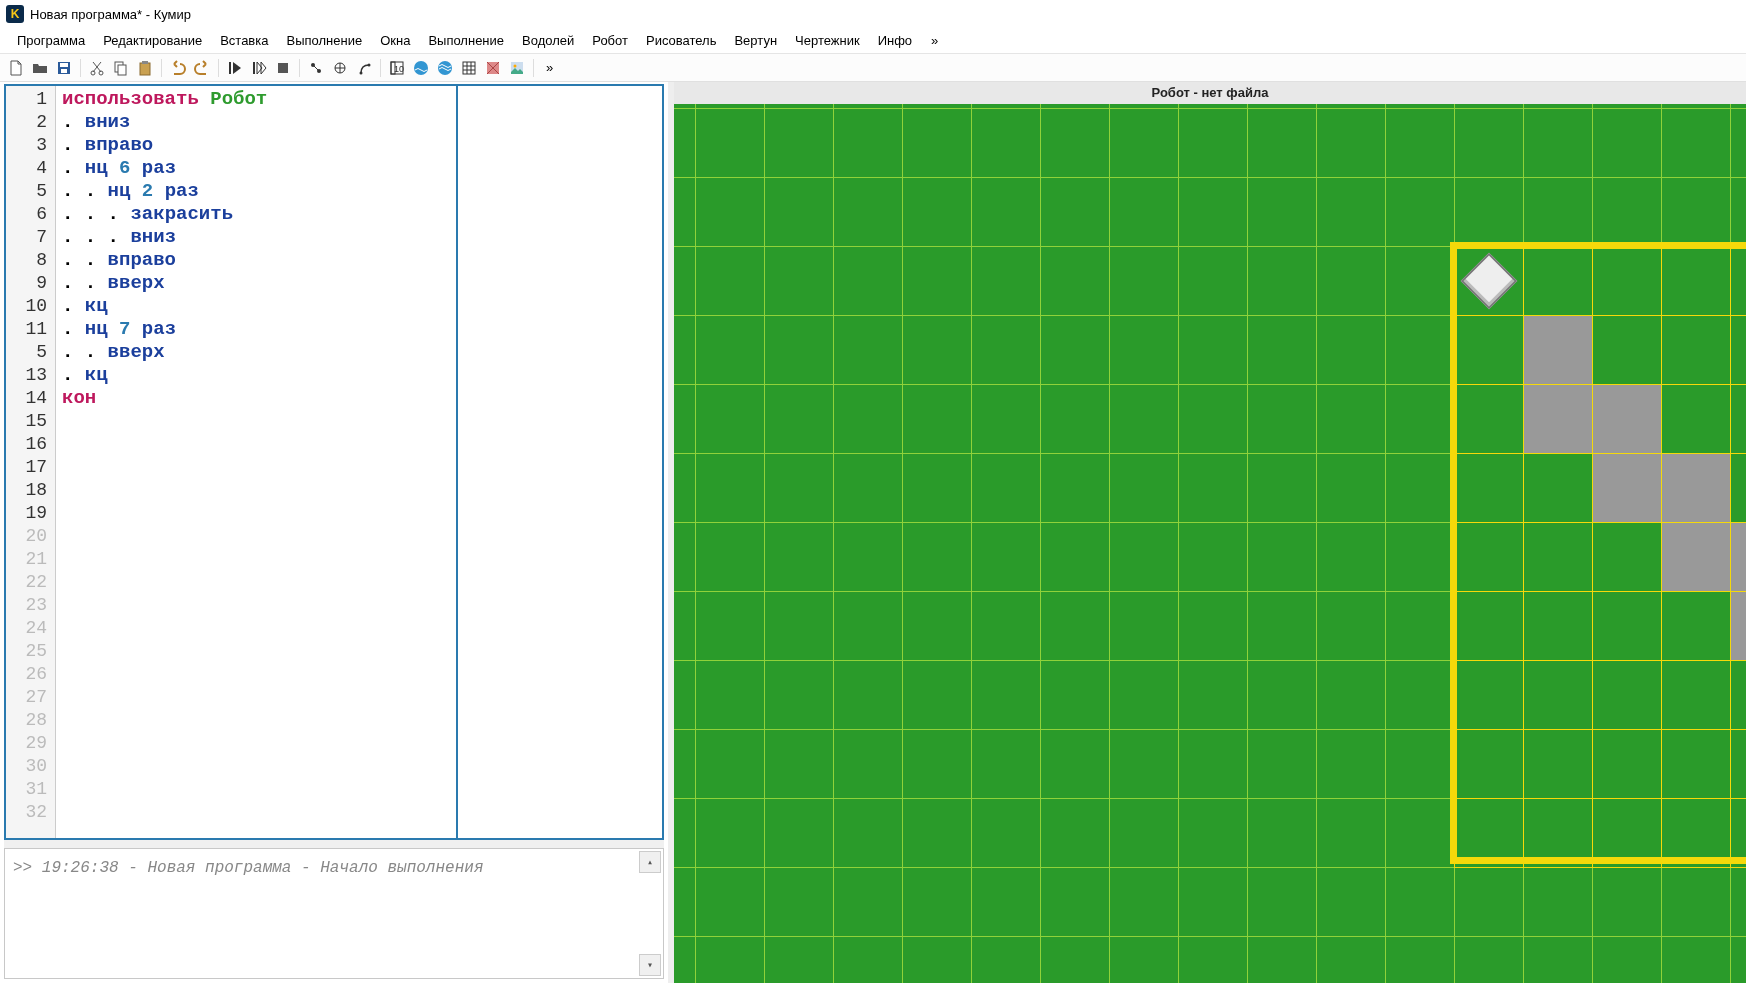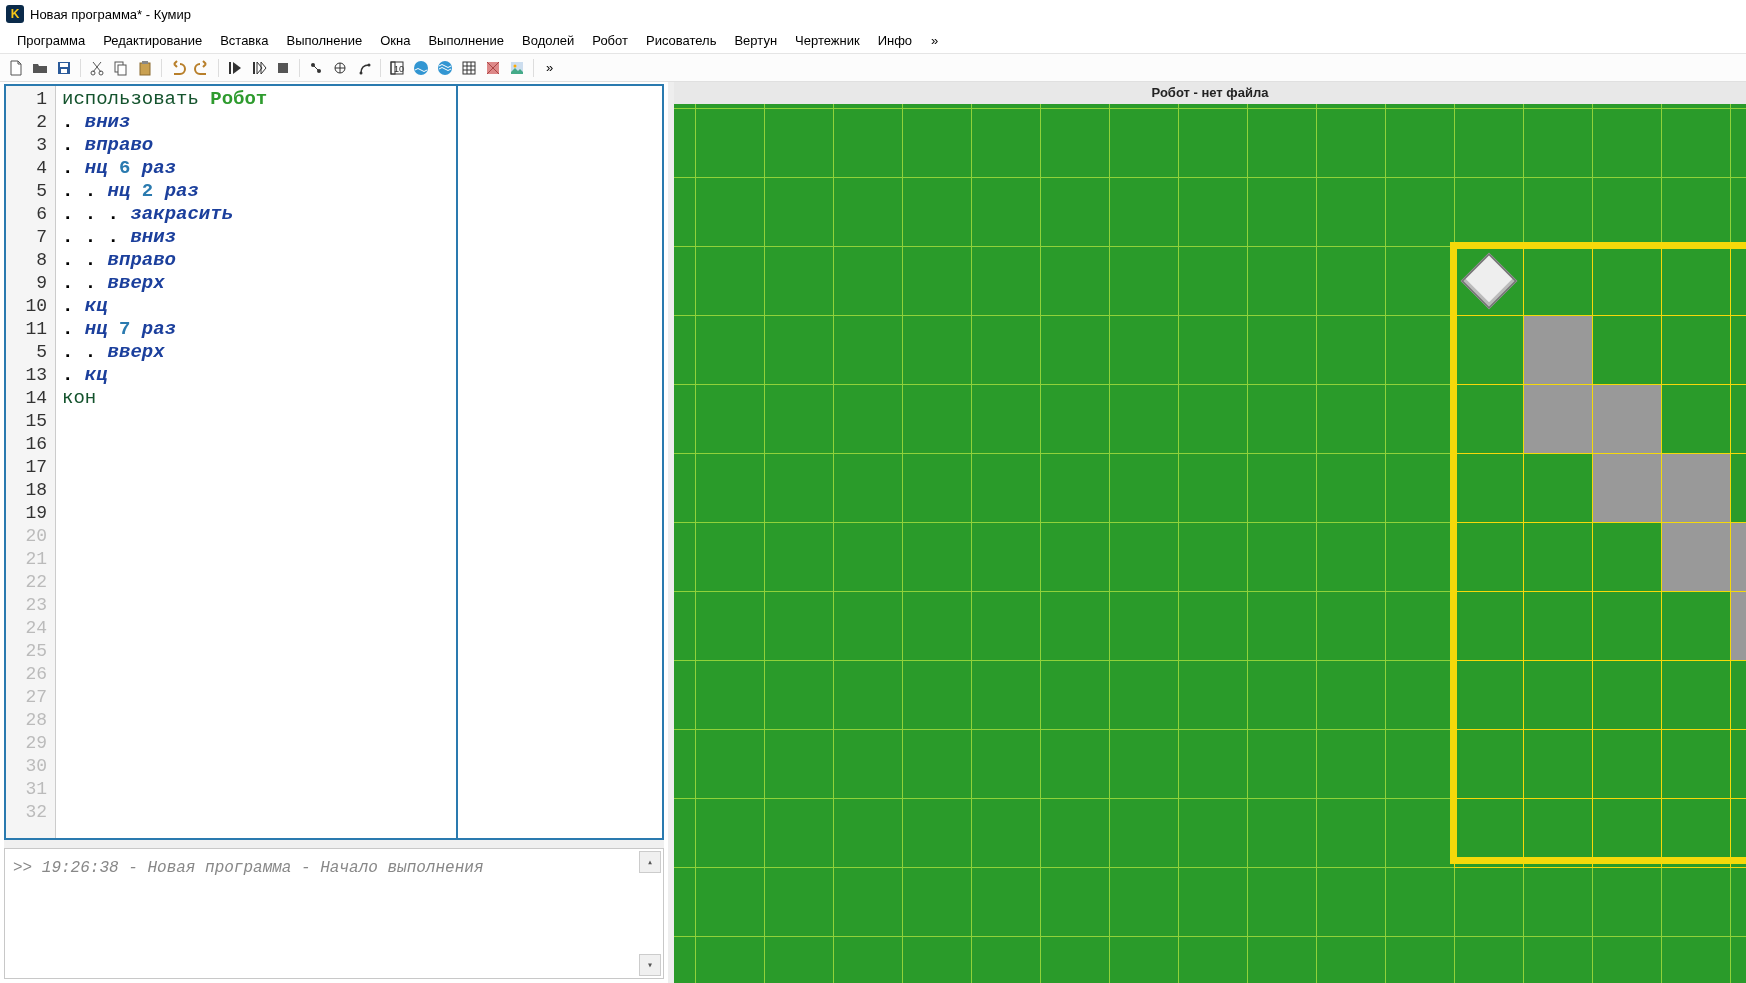--- a/index.html
+++ b/index.html
@@ -15,22 +15,22 @@
   .toolbar svg { width: 16px; height: 16px; }
   .toolbar .more { padding: 0 8px; cursor: pointer; }
   .main { display: flex; height: calc(100% - 82px); }
   .left { width: 668px; display: flex; flex-direction: column; padding: 2px 4px 4px 4px; }
   .editor-wrap { flex: 0 0 auto; border: 2px solid #2a7aaf; display: flex; height: 756px; background: #fff; }
   .gutter { width: 50px; background: #f5f5f5; border-right: 1px solid #ccc; text-align: right; padding-top: 2px; }
   .gutter .ln { height: 23px; line-height: 23px; font-family: "Courier New", monospace; font-size: 18px; padding-right: 8px; color: #333; }
   .gutter .ln.dim { color: #bbb; }
   .code { flex: 1; font-family: "Courier New", monospace; font-size: 19px; padding: 2px 6px; position: relative; }
   .code .row { height: 23px; line-height: 23px; white-space: pre; }
-  .kw { color: #1b3f9c; font-weight: bold; font-style: italic; }
-  .plain { color: #14532d; font-weight: normal; }
+  .kw { color: #1b3f9c; font-weight: bold; }
+  .plain { color: #be185d; font-weight: bold; }
   .ident { color: #2e9b2e; font-weight: bold; }
   .miss { color: #1b3f9c; font-weight: bold; }
   .num { color: #2a7aaf; font-weight: bold; }
   .dot { color: #000; font-weight: bold; }
   .vbar { position: absolute; left: 400px; top: 0; bottom: 0; width: 2px; background: #2a7aaf; }
   .cursor { display:inline-block; width:1px; height:19px; background:#000; vertical-align: middle; margin-left:1px;}
   .splitter-h { height: 8px; background: #f0f0f0; cursor: row-resize; }
   .console { flex: 1; border: 1px solid #c8c8c8; background: #fff; font-family: "Courier New", monospace; font-size: 16px; font-style: italic; color: #888; padding: 6px 8px; position: relative; }
   .console .row { line-height: 26px; }
   .console .scroll { position: absolute; right: 2px; top: 2px; bottom: 2px; width: 22px; display: flex; flex-direction: column; justify-content: space-between; }

